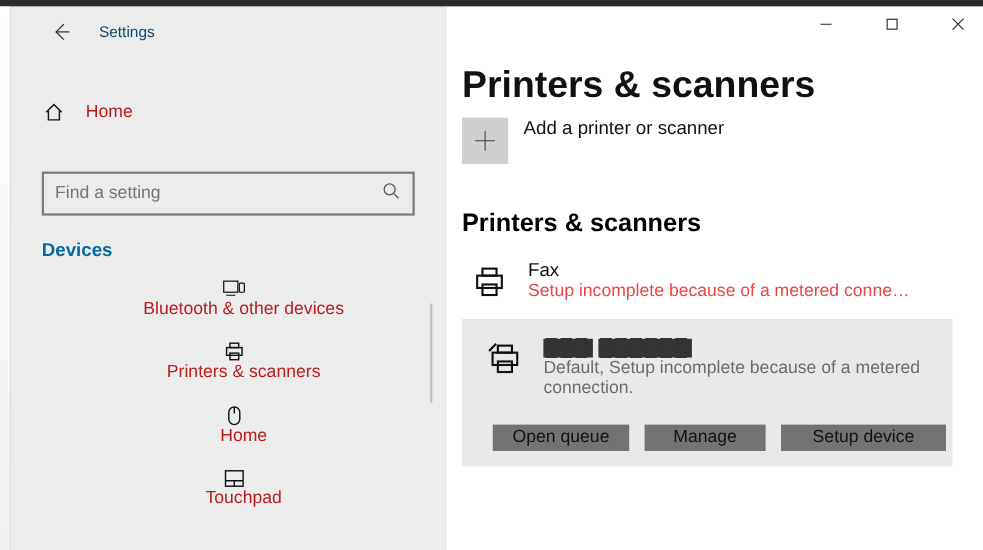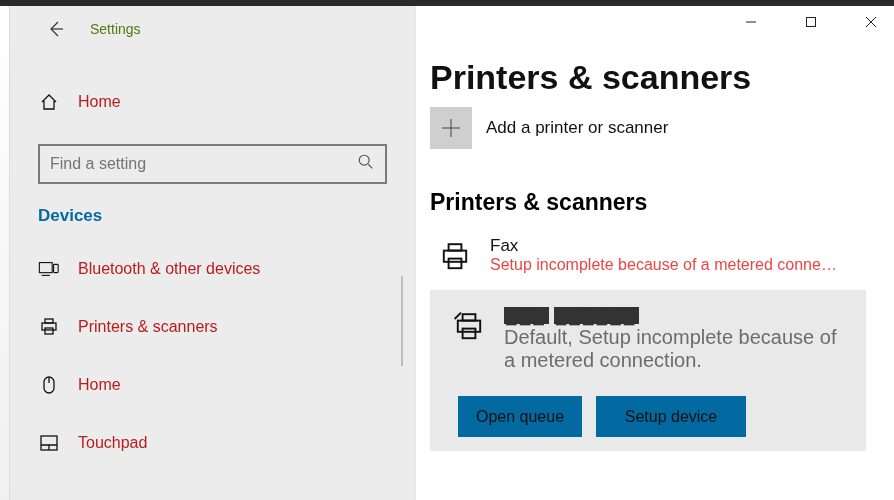--- a/index.html
+++ b/index.html
@@ -2,47 +2,47 @@
 <html><head>
 <meta charset="utf-8">
 <style>
   * { box-sizing: border-box; margin: 0; padding: 0; font-family: "Segoe UI", Arial, sans-serif; }
   body { width: 894px; height: 500px; overflow: hidden; background: #fff; }
   .topbar { height: 6px; background: #2b2b2b; }
   .window { display: flex; height: 494px; }
   .sidebar { width: 416px; background: #ececec; position: relative; border-right: 1px solid #e6e6e6; }
   .top-row { height: 46px; display: flex; align-items: center; padding-left: 28px; }
   .back-arrow { width: 36px; display:flex; align-items:center; justify-content:center; color:#333; }
-  .win-title { font-size: 14px; color:#4d7c0f; margin-left: 16px; }
+  .win-title { font-size: 14px; color:#0c4a6e; margin-left: 16px; }
   .nav { padding: 28px 28px 0 28px; }
   .nav-item { display:flex; align-items:center; height: 44px; cursor:default; }
   .nav-item .ico { width: 22px; display:flex; justify-content:center; margin-right: 18px; color:#111; }
   .nav-item .lbl { font-size: 16px; color:#b91c1c; }
-  .search-box { margin: 20px 28px 22px 28px; height: 40px; border: 2px solid #7a7a7a; background:#ececec; display:flex; align-items:center; padding: 0 10px; }
+  .search-box { margin: 32px 28px 22px 28px; height: 40px; border: 2px solid #7a7a7a; background:#ececec; display:flex; align-items:center; padding: 0 10px; }
   .search-box input { flex:1; border:none; outline:none; background:transparent; font-size:16px; color:#333; }
   .section-hdr { font-size: 17px; font-weight:600; padding: 0 28px 14px 28px; color:#0369a1; }
-  .side-list .nav-item { padding-left: 28px; height: 58px; position:relative; }
+  .side-list .nav-item { padding-left: 28px; height: 58px; position:relative;flex-direction:column; }
   .scroll-notch { position:absolute; right:12px; top:270px; width:2px; height:90px; background:#bdbdbd; }
   .main { flex:1; background:#fff; position:relative; padding: 0 0 0 14px; }
   .win-controls { position:absolute; top:4px; right:8px; display:flex; gap:30px; }
   .win-controls span { width:30px; height:24px; display:flex; align-items:center; justify-content:center; color:#222; font-size:13px; }
   .page-title { font-size: 34px; font-weight: 600; padding: 52px 0 10px 0; color:#111;}
-  .add-row { display:flex; align-items:center; gap:14px; margin-bottom: 40px; }
+  .add-row { display:flex; gap:14px; margin-bottom: 40px; }
   .add-btn { width:42px; height:42px; background:#cfcfcf; display:flex; align-items:center; justify-content:center; font-size:26px; color:#333; }
   .add-lbl { font-size: 17px; color:#111; }
   .sect2 { font-size: 23px; font-weight:600; margin-bottom: 18px; }
   .dev-row { display:flex; gap:14px; padding: 2px 30px 12px 4px; }
   .dev-ico { width:42px; height:42px; display:flex; align-items:center; justify-content:center; color:#111; font-size:26px; flex-shrink:0; }
   .dev-body { flex:1; min-width:0; }
   .dev-name { font-size: 17px; color:#111; }
   .dev-status { font-size: 16px; color: #ef4444; white-space: nowrap; overflow:hidden; text-overflow: ellipsis; }
-  .dev-status-wrap { font-size: 20px; color: #6c6c6c; }
+  .dev-status-wrap { font-size: 16px; color: #6c6c6c; }
   .sel-card { background:#e9e9e9; margin-right:28px; padding: 16px 6px 14px 14px; }
   .btn-row { display:flex; gap:14px; margin-top: 24px; margin-left:14px; }
-  .btn { height:41px; background:#0369a1; font-size:16px; color:#111; display:flex; align-items:center; justify-content:center; cursor:default; }
+  .btn { height:24px; background:#737373; font-size:16px; color:#111; display:flex; align-items:center; justify-content:center; cursor:default; }
   .btn.oq { width:124px; } .btn.mg{ width:110px;} .btn.rd{ width:150px;}
   .redacted { background:#333; color:#333; letter-spacing:3px; font-size:15px; padding:0 2px;}
   .left-sliver { position:absolute; left:0; top:0; width:10px; height:100%; background: linear-gradient(#fff, #f0f0f0); border-right:1px solid #ddd; }
   .sel-card .dev-row { padding: 0 10px 0 4px; }
   .sidebar-inner { position:absolute; left:10px; right:0; top:0; bottom:0; }
 </style>
 </head>
 <body>
 
 <div class="topbar"></div>
@@ -186,18 +186,19 @@
               <path d="M1 5 L5 1" stroke="#111" stroke-width="1.2"></path>
             </svg>
         </div>
         <div class="dev-body">
           <div class="dev-name"><span class="redacted">███</span> <span class="redacted">██████</span></div>
           <div class="dev-status-wrap">Default, Setup incomplete because of a metered connection.</div>
         </div>
       </div>
       <div class="btn-row">
         <div class="btn oq">Open queue</div>
+        <div class="btn mg">Manage</div>
         <div class="btn rd">Setup device</div>
       </div>
     </div>
 
   </div>
 </div>
 
 </body></html>

